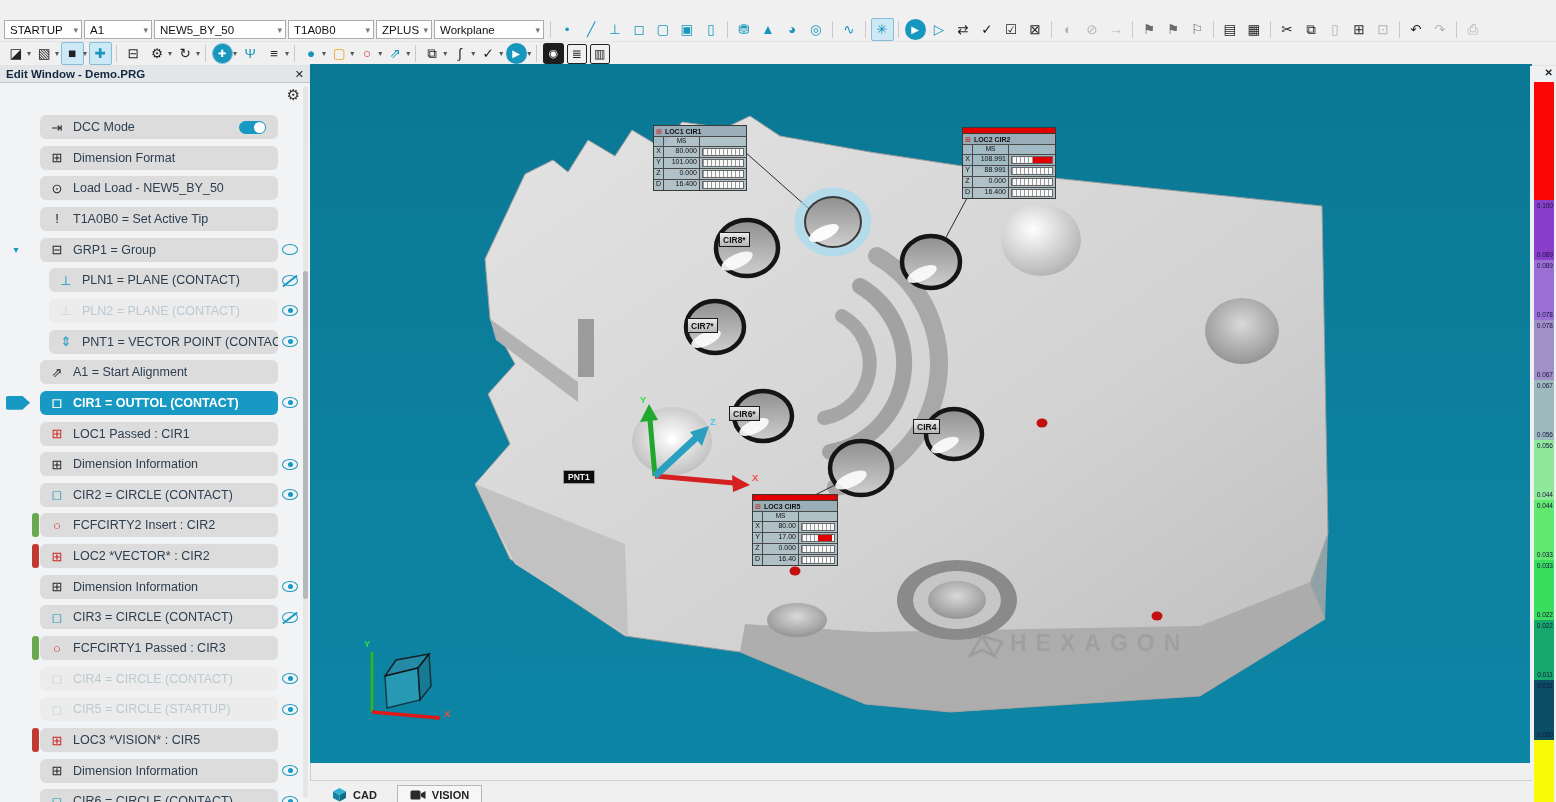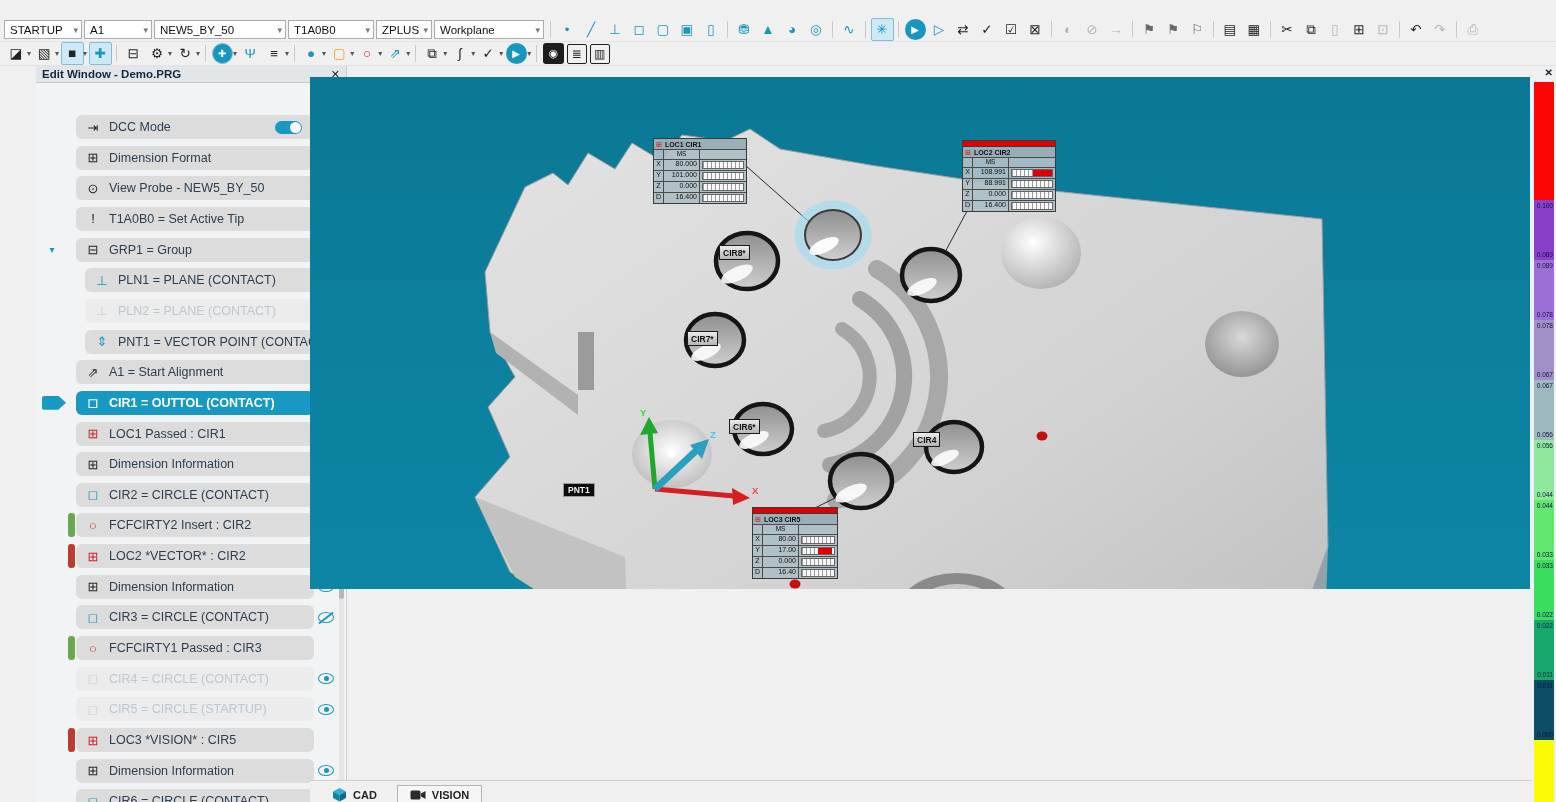--- a/index.html
+++ b/index.html
@@ -24,21 +24,21 @@
   .c-dark{color:#222;}
   .c-gray{color:#b3b3b3;}
   .c-dim{color:#6b6b6b;}
   .c-orange{color:#f0a01e;}
   .c-red{color:#d03030;}
   .chip.f-teal{background:#1796be;color:#fff;border-radius:50%;font-size:10px;width:19px;height:19px;margin:0 1.5px;}
   .chip.f-dark{background:#1d1d1d;color:#fff;border-radius:3px;font-size:11px;width:19px;height:19px;margin:0 1.5px;}
   .chip.f-box{border:1.5px solid #222;color:#222;border-radius:2px;font-size:12px;width:18px;height:18px;margin:0 1.5px;}
 
   
-  #sidebar{position:absolute;left:0;top:66px;width:310px;height:736px;background:#f2f3f4;border-right:1px solid #c9cdd0;overflow:hidden;margin-left:36px;}
+  #sidebar{position:absolute;left:0;top:66px;width:310px;height:736px;background:#f2f3f4;border-right:1px solid #c9cdd0;overflow:hidden;}
   #sidebar-header{height:16px;background:#e2e6e9;border-bottom:1px solid #c3c8cc;display:flex;align-items:center;justify-content:space-between;padding:0 6px;}
   #sidebar-title{font-size:11.5px;font-weight:bold;color:#14273f;}
   #sidebar-close{font-size:11px;color:#222;cursor:default;}
   #sidebar-gear{position:absolute;right:10px;top:20px;font-size:15px;color:#333;}
   .sb-item{position:absolute;left:40px;width:238px;height:24px;background:#dcdcdc;border-radius:6px;display:flex;align-items:center;padding:0 8px;box-sizing:border-box;font-size:12.5px;color:#2c3e50;white-space:nowrap;overflow:hidden;}
   .sb-item.indent{left:49px;width:229px;}
   .sb-item.selected{background:#1799c4;color:#fff;font-weight:bold;}
   .sb-item.disabled{background:#ececec;color:#bcc9d1;}
   .sb-ic{width:18px;display:inline-flex;justify-content:center;margin-right:7px;font-size:13px;flex:none;}
   .ic-dark{color:#222;}.ic-teal{color:#1796be;}.ic-red{color:#cc2222;}.ic-pale{color:#c4d6de;}.ic-white{color:#eaf6fb;}
@@ -51,21 +51,21 @@
   .bar-green{background:#6aa84f;}
   .bar-red{background:#bf3a30;}
   .sb-caret{position:absolute;left:9px;width:14px;font-size:10px;color:#1799c4;text-align:center;}
   .sb-marker{position:absolute;left:6px;width:24px;height:14px;background:#1799c4;clip-path:polygon(0 0,68% 0,100% 50%,68% 100%,0 100%);border-radius:2px;}
   .toggle{position:absolute;right:12px;width:27px;height:13px;background:#1799c4;border-radius:7px;}
   .toggle::after{content:"";position:absolute;right:1px;top:1px;width:11px;height:11px;background:#fff;border-radius:50%;}
   #sb-scroll{position:absolute;right:2px;top:20px;width:5px;height:712px;background:#e6e6e6;border-radius:3px;}
   #sb-thumb{position:absolute;left:0;top:26%;width:5px;height:46%;background:#b4b8bb;border-radius:3px;}
 
   
-  #viewport{position:absolute;left:310px;top:77px;width:1222px;height:512px;background:linear-gradient(180deg,#0a7894 0%,#0c81a0 60%,#0d85a4 100%);overflow:hidden;}
+  #viewport{position:absolute;left:310px;top:64px;width:1222px;height:699px;background:linear-gradient(180deg,#0a7894 0%,#0c81a0 60%,#0d85a4 100%);overflow:hidden;}
   #partsvg{position:absolute;left:0;top:0;}
   .feat-label{position:absolute;height:13px;padding:0 3px;background:linear-gradient(#ececec,#b5b5b5);border:1.5px solid #1b1b1b;font-size:8.5px;font-weight:bold;color:#111;display:flex;align-items:center;z-index:4;}
   #pnt-label{position:absolute;left:253px;top:406px;background:#0c0c0c;color:#f3f3f3;border:1px solid #9a9a9a;font-size:8.5px;font-weight:bold;padding:1px 4px;z-index:4;}
   .ax-label{position:absolute;font-size:9.5px;font-weight:bold;z-index:4;}
   #watermark{position:absolute;left:700px;top:566px;display:flex;align-items:center;gap:10px;z-index:3;opacity:.8;}
   #watermark .wm-text{font-size:23px;font-weight:bold;letter-spacing:9px;color:#9d9d9d;}
 
   
   .dimtable{position:absolute;z-index:5;border:1px solid #3a3a3a;background:rgba(173,190,198,.93);font-size:7px;color:#101010;}
   .dimtable .alarm{height:5px;background:#e00000;border-bottom:1px solid #3a3a3a;}
@@ -230,21 +230,21 @@
         </div>
         <div class="sb-row" style="position: absolute; left: 0px; top: 79.65px; width: 310px; height: 24px;">
           <div class="sb-item">
             <span class="sb-ic ic-dark">⊞</span>
             <span class="sb-lbl">Dimension Format</span>
           </div>
         </div>
         <div class="sb-row" style="position: absolute; left: 0px; top: 110.3px; width: 310px; height: 24px;">
           <div class="sb-item">
             <span class="sb-ic ic-dark">⊙</span>
-            <span class="sb-lbl">View Probe - NEW5_BY_50</span>
+            <span class="sb-lbl">Load Load - NEW5_BY_50</span>
           </div>
         </div>
         <div class="sb-row" style="position: absolute; left: 0px; top: 140.95px; width: 310px; height: 24px;">
           <div class="sb-item">
             <span class="sb-ic ic-dark">!</span>
             <span class="sb-lbl">T1A0B0 = Set Active Tip</span>
           </div>
         </div>
         <div class="sb-row" style="position: absolute; left: 0px; top: 171.6px; width: 310px; height: 24px;">
           <span class="sb-caret" style="top: 6px;">▾</span>

